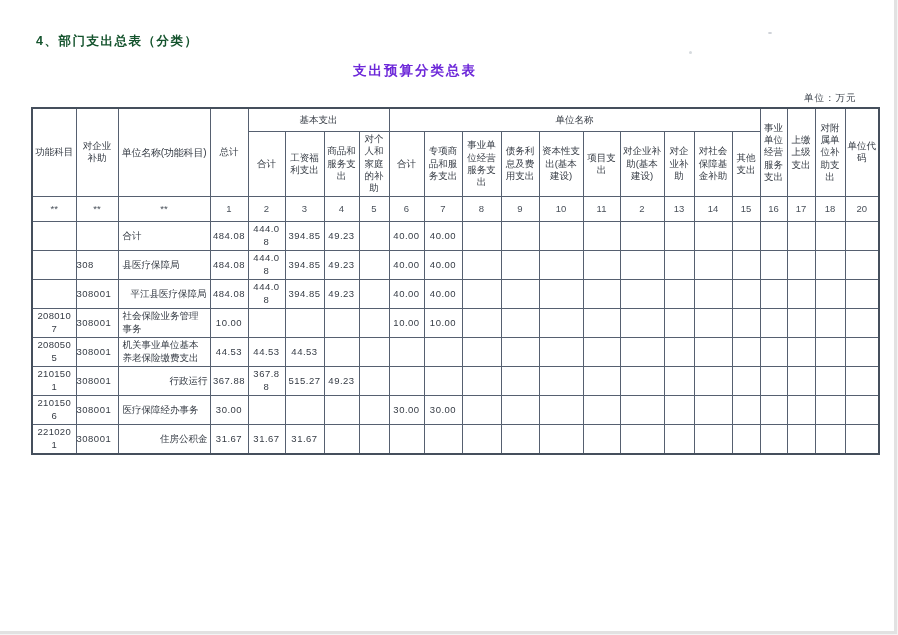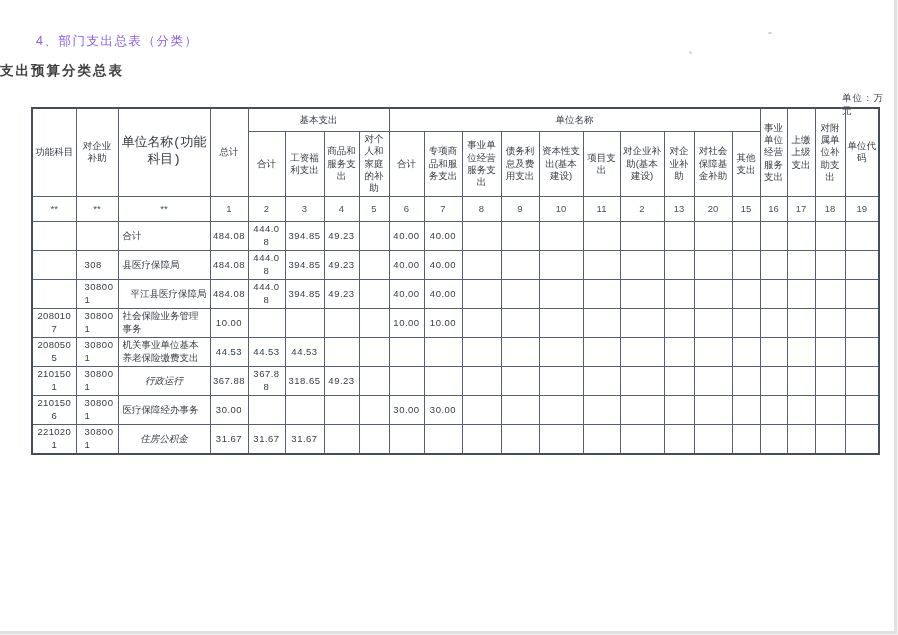--- a/index.html
+++ b/index.html
@@ -10,29 +10,29 @@
     color:#353b44;
   }
   .page{
     position:absolute;left:0;top:0;width:894px;height:631px;
     background:#ffffff;
     border-right:3px solid #e2e2e2;
     border-bottom:3px solid #e2e2e2;
   }
   .section-title{
     position:absolute;left:36px;top:33px;
-    font-size:12.5px;font-weight:normal;letter-spacing:1.5px;color:#8b5cf6;
+    font-size:12.5px;font-weight:bold;letter-spacing:1.5px;color:#14532d;
   }
   .table-title{
-    position:absolute;left:0;width:830px;top:62px;text-align:left;
-    font-size:13.5px;font-weight:bold;letter-spacing:2px;color:#404040;
+    position:absolute;left:0;width:830px;top:62px;text-align:center;
+    font-size:13.5px;font-weight:bold;letter-spacing:2px;color:#6d28d9;
   }
   .unit-label{
     position:absolute;left:804px;top:92px;
-    font-size:9.5px;letter-spacing:1px;color:#3a414b;margin-left:38px;
+    font-size:9.5px;letter-spacing:1px;color:#3a414b;
   }
   .artifact{position:absolute;border-radius:50%;}
   .a1{left:768px;top:32px;width:4px;height:2px;background:#ccd0d6;}
   .a2{left:689px;top:51px;width:3px;height:3px;background:#d6dade;}
 
   table.budget{
     position:absolute;left:31px;top:107px;
     border-collapse:collapse;table-layout:fixed;width:847px;
     border:2px solid #454f5c;
   }
@@ -41,28 +41,28 @@
     font-weight:normal;
     font-size:9.5px;line-height:1.3;
     padding:1px 2px;
     text-align:center;vertical-align:middle;
     word-break:break-all;
     color:#353b44;
     overflow:hidden;
   }
   thead tr.gr th{height:20px;}
   thead tr.sr th{height:58px;}
-  th.name-head{font-size:13px;letter-spacing:-0.2px;font-family:Liberation Mono, monospace;}
+  th.name-head{font-size:10px;letter-spacing:-0.2px;}
   tbody td{height:26px;}
   tbody td.code{height:22px;color:#49505a;}
   td.num{letter-spacing:0.5px;}
   td.name-left{text-align:left;padding-left:4px;}
   td.name-right{text-align:right;padding-right:3px;}
-  td.name-center{text-align:center;font-style:italic;}
-  td.ucode{text-align:left;padding-left:8px;letter-spacing:0.5px;}
+  td.name-center{text-align:right;}
+  td.ucode{text-align:left;padding-left:0;letter-spacing:0.5px;}
   td.fcode{letter-spacing:0.3px;}
 </style>
 </head>
 <body>
 
 <div class="page">
   <div class="section-title">4、部门支出总表（分类）</div>
   <div class="table-title">支出预算分类总表</div>
   <div class="unit-label">单位：万元</div>
   <div class="artifact a1"></div>
@@ -134,26 +134,26 @@
           <td class="code">4</td>
           <td class="code">5</td>
           <td class="code">6</td>
           <td class="code">7</td>
           <td class="code">8</td>
           <td class="code">9</td>
           <td class="code">10</td>
           <td class="code">11</td>
           <td class="code">2</td>
           <td class="code">13</td>
-          <td class="code">20</td>
+          <td class="code">14</td>
           <td class="code">15</td>
           <td class="code">16</td>
           <td class="code">17</td>
           <td class="code">18</td>
-          <td class="code">19</td>
+          <td class="code">20</td>
         </tr>
         <tr>
           <td class="fcode"></td>
           <td class="ucode"></td>
           <td class="name-left">合计</td>
           <td class="num">484.08</td>
           <td class="num">444.08</td>
           <td class="num">394.85</td>
           <td class="num">49.23</td>
           <td class="num"></td>
@@ -267,21 +267,21 @@
           <td class="num"></td>
           <td class="num"></td>
           <td class="num"></td>
         </tr>
         <tr>
           <td class="fcode">2101501</td>
           <td class="ucode">308001</td>
           <td class="name-center">行政运行</td>
           <td class="num">367.88</td>
           <td class="num">367.88</td>
-          <td class="num">318.65</td>
+          <td class="num">515.27</td>
           <td class="num">49.23</td>
           <td class="num"></td>
           <td class="num"></td>
           <td class="num"></td>
           <td class="num"></td>
           <td class="num"></td>
           <td class="num"></td>
           <td class="num"></td>
           <td class="num"></td>
           <td class="num"></td>

